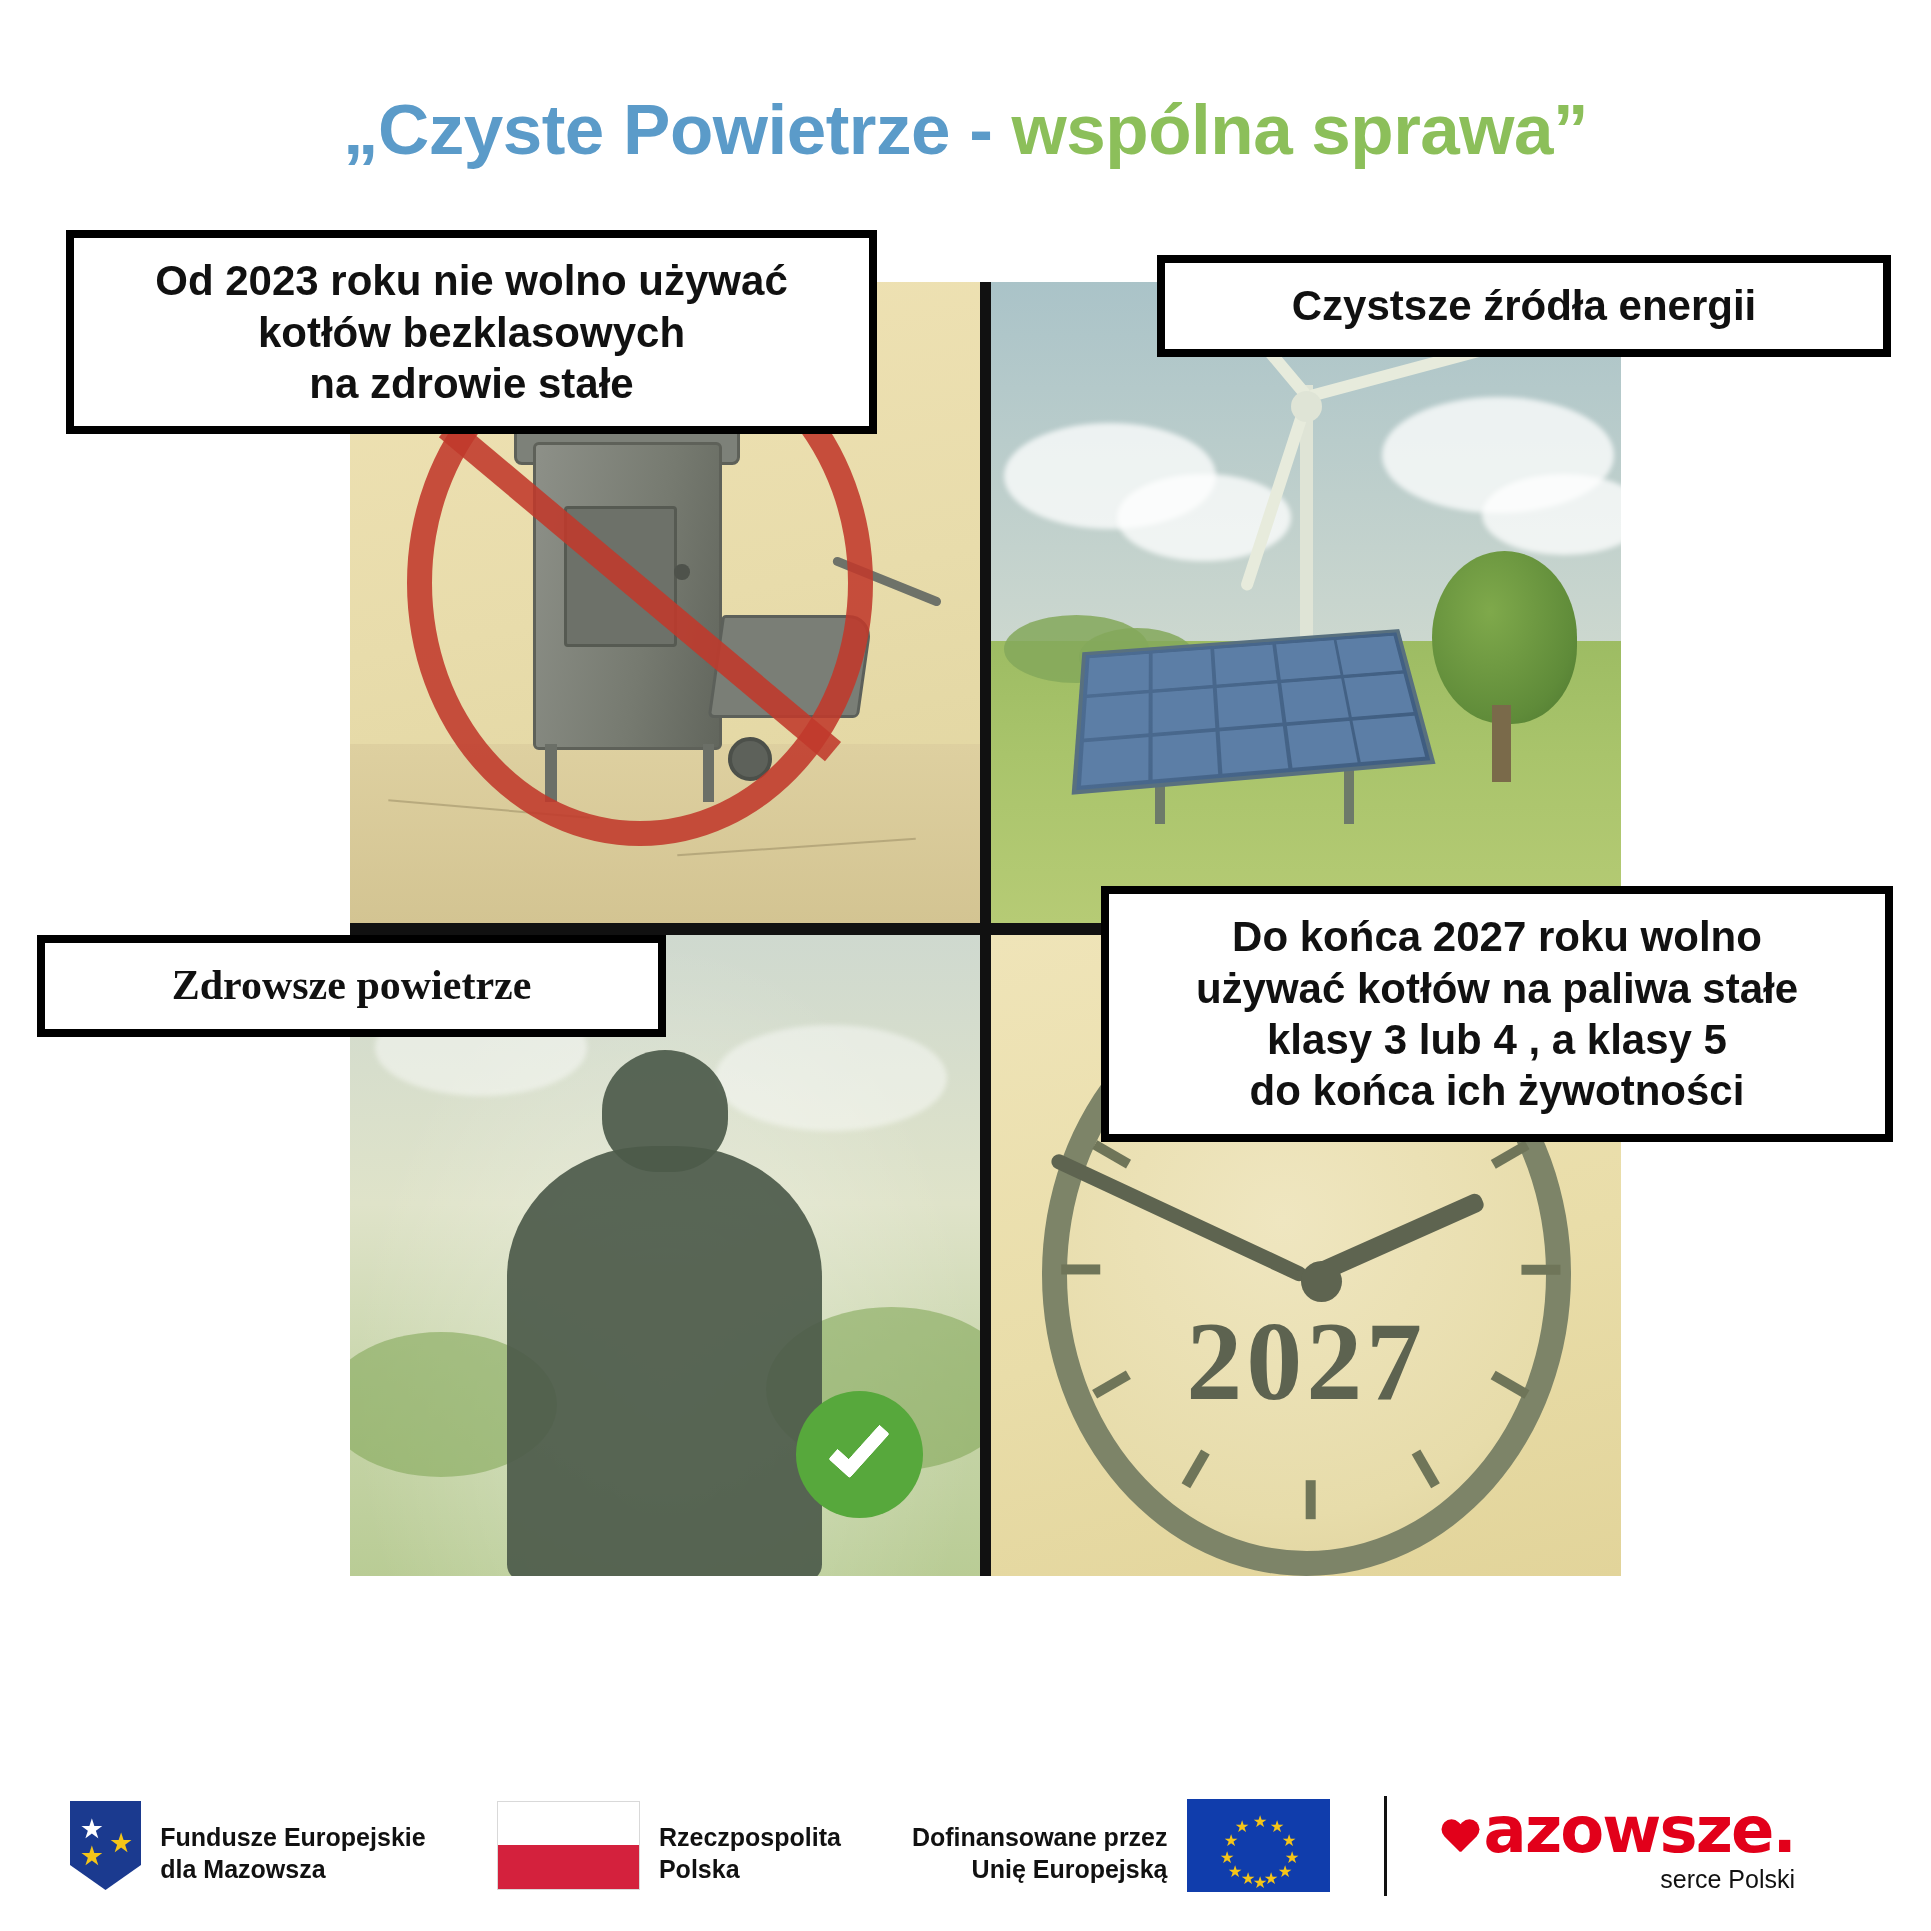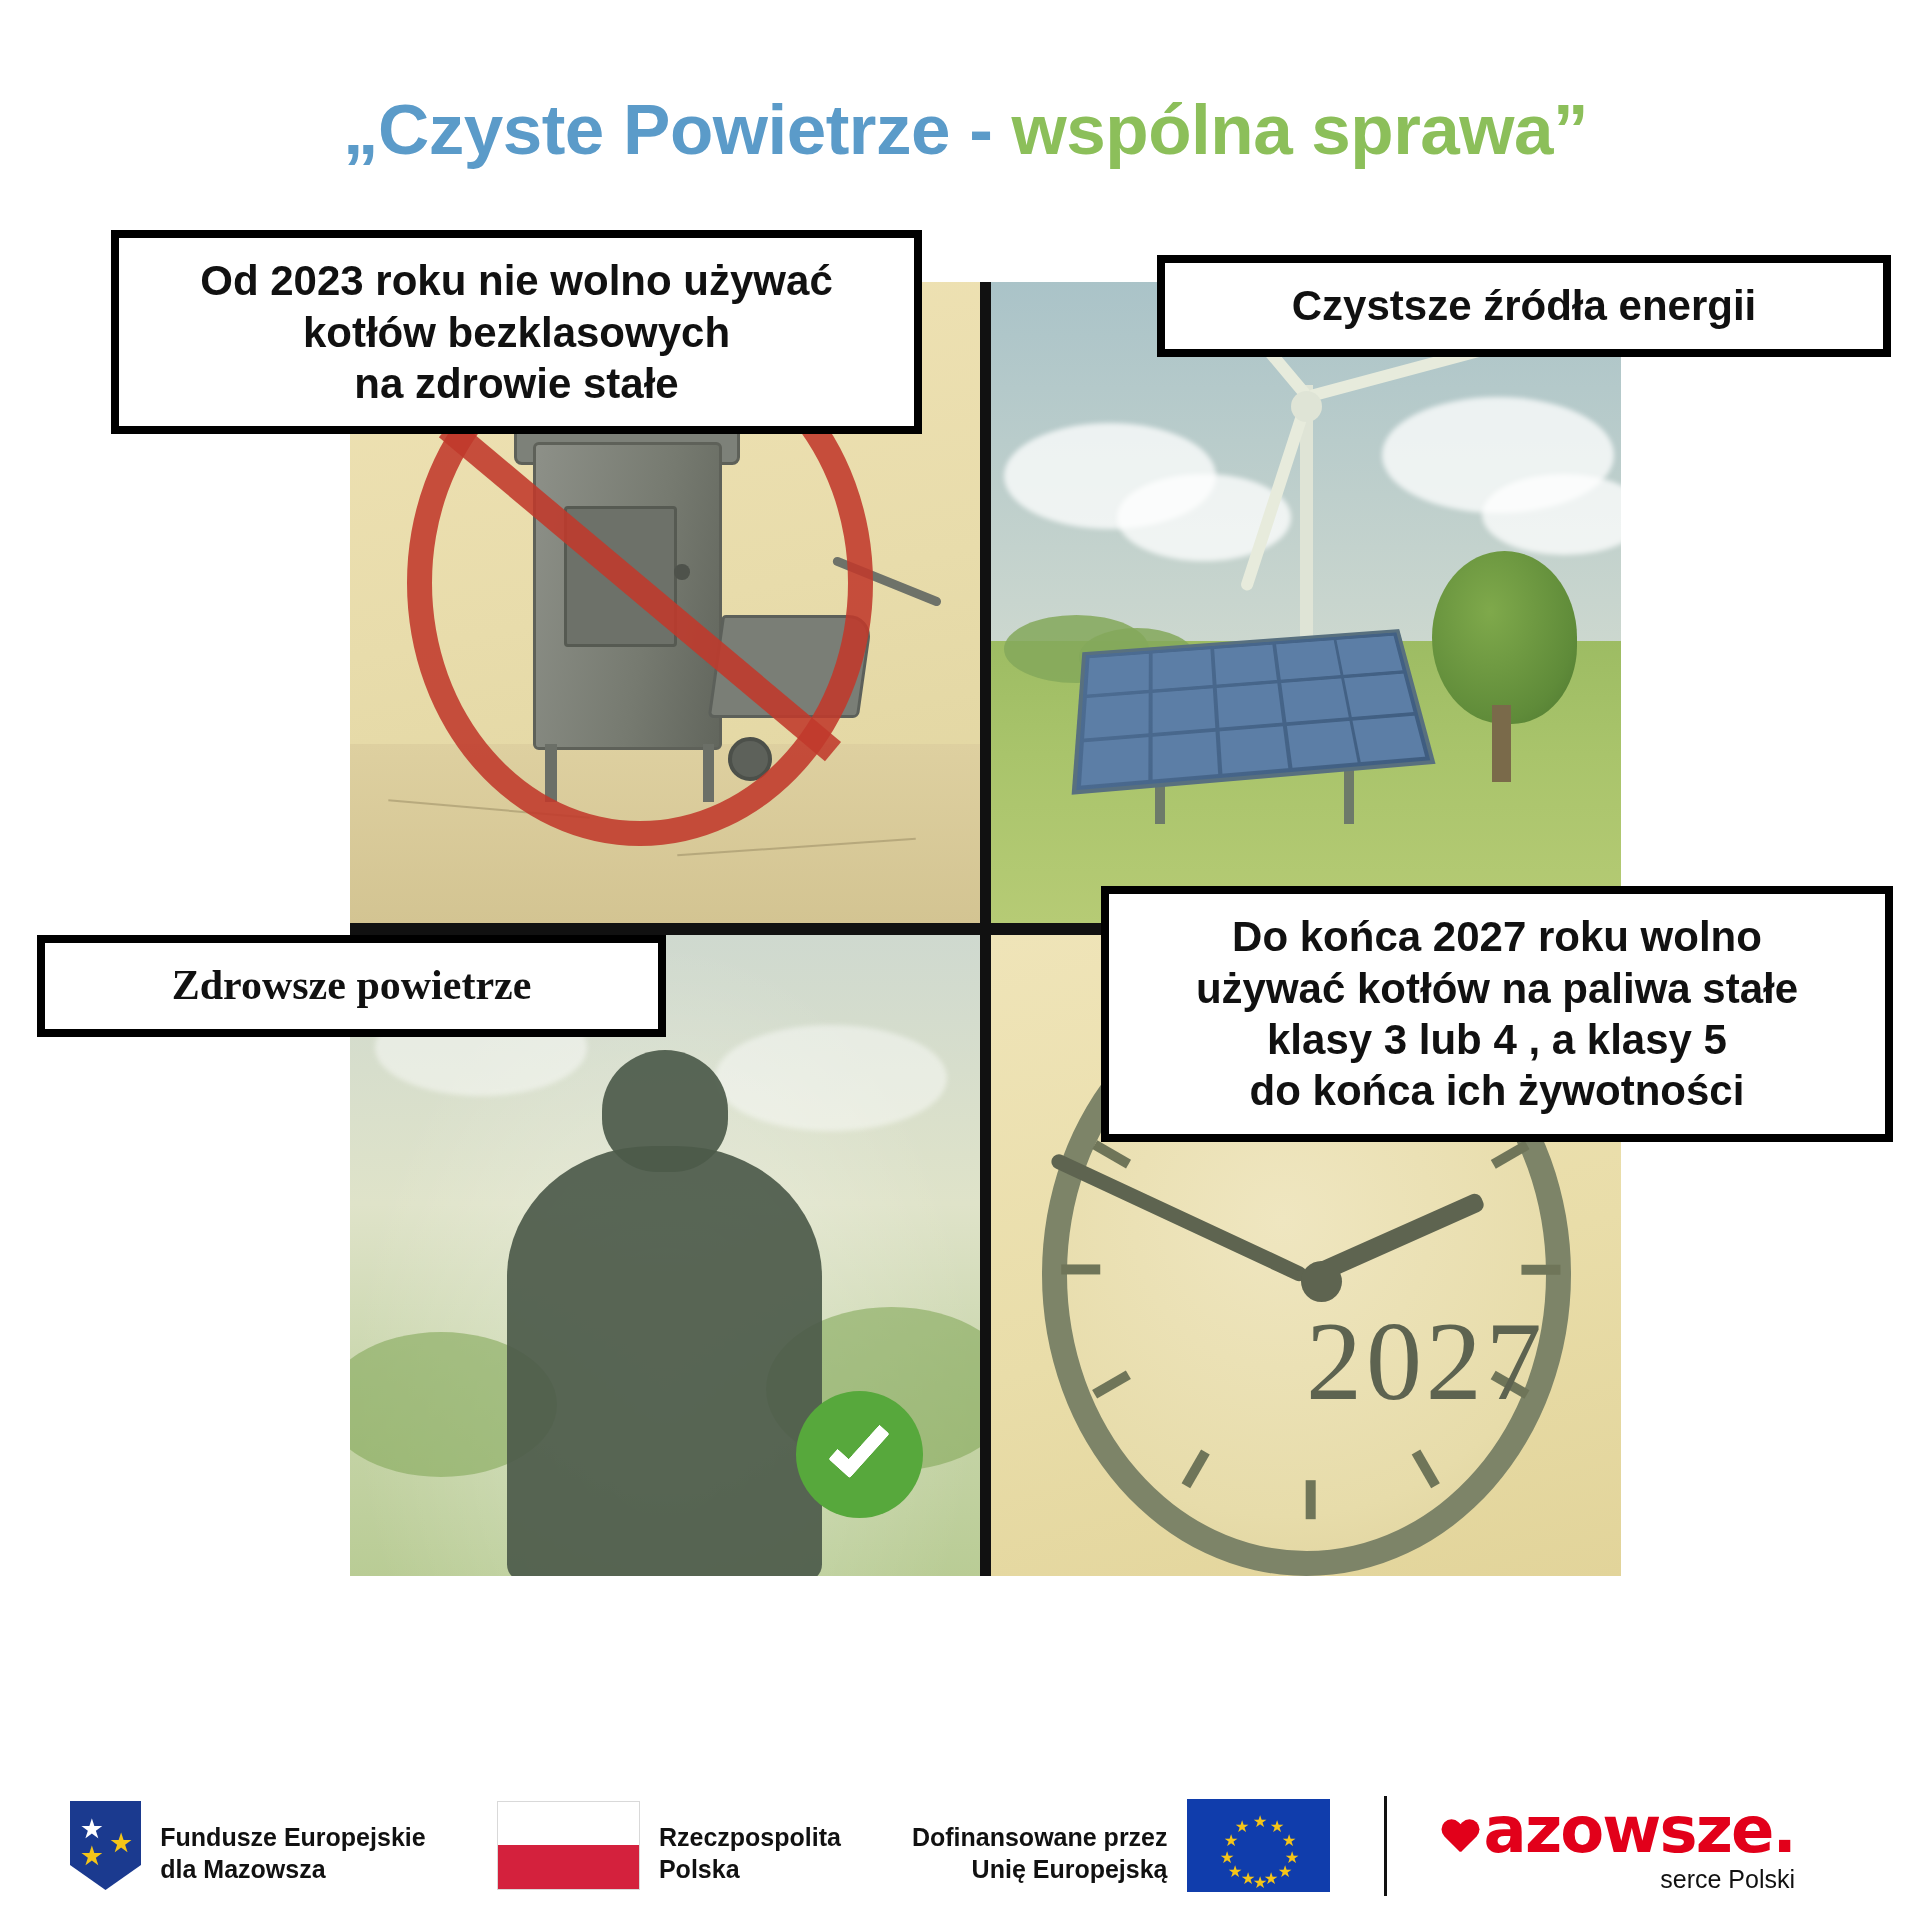--- a/index.html
+++ b/index.html
@@ -257,22 +257,22 @@
     transform-origin: 0% 50%;
   }
   .hand-h { left: 50%; top: 49%; width: 193px; height: 19.3px; transform: rotate(-24deg); }
   .hand-m { left: 50%; top: 49%; width: 280px; height: 15.4px; transform: rotate(205deg); }
   .hand-pin {
     position: absolute; left: 49%; top: 47.6%;
     width: 41px; height: 41px; border-radius: 50%; background: #5e6450;
   }
   .year-label {
     position: absolute; left: 0; top: 54%;
-    width: 100%; text-align: right;
-    font-size: 112px; font-weight: normal;
+    width: 100%; text-align: center;
+    font-size: 112px; font-weight: bold;
     color: #5d6350;
     letter-spacing: 3.9px;
     font-family: "Liberation Serif", serif;
   }
   .year-ghost {
     position: absolute; left: 0; top: 4%;
     width: 100%; text-align: center;
     font-size: 100px; font-weight: bold;
     color: rgba(93,99,80,.45);
     letter-spacing: 3.9px;
@@ -288,21 +288,20 @@
     font-weight: bold;
     text-align: center;
     line-height: 1.22;
     padding: 17.4px 21px;
     z-index: 5;
   }
   .callout span { display: block; }
   .c-topleft {
     left: 66px; top: 230px; width: 811px;
     font-size: 42px;
-    margin-left: 45px;
   }
   .c-topright {
     left: 1157px; top: 255px; width: 734px;
     font-size: 42px;
   }
   .c-midleft {
     left: 37px; top: 935px; width: 629px;
     font-size: 42px;
     font-family: Liberation Serif, serif;
   }

